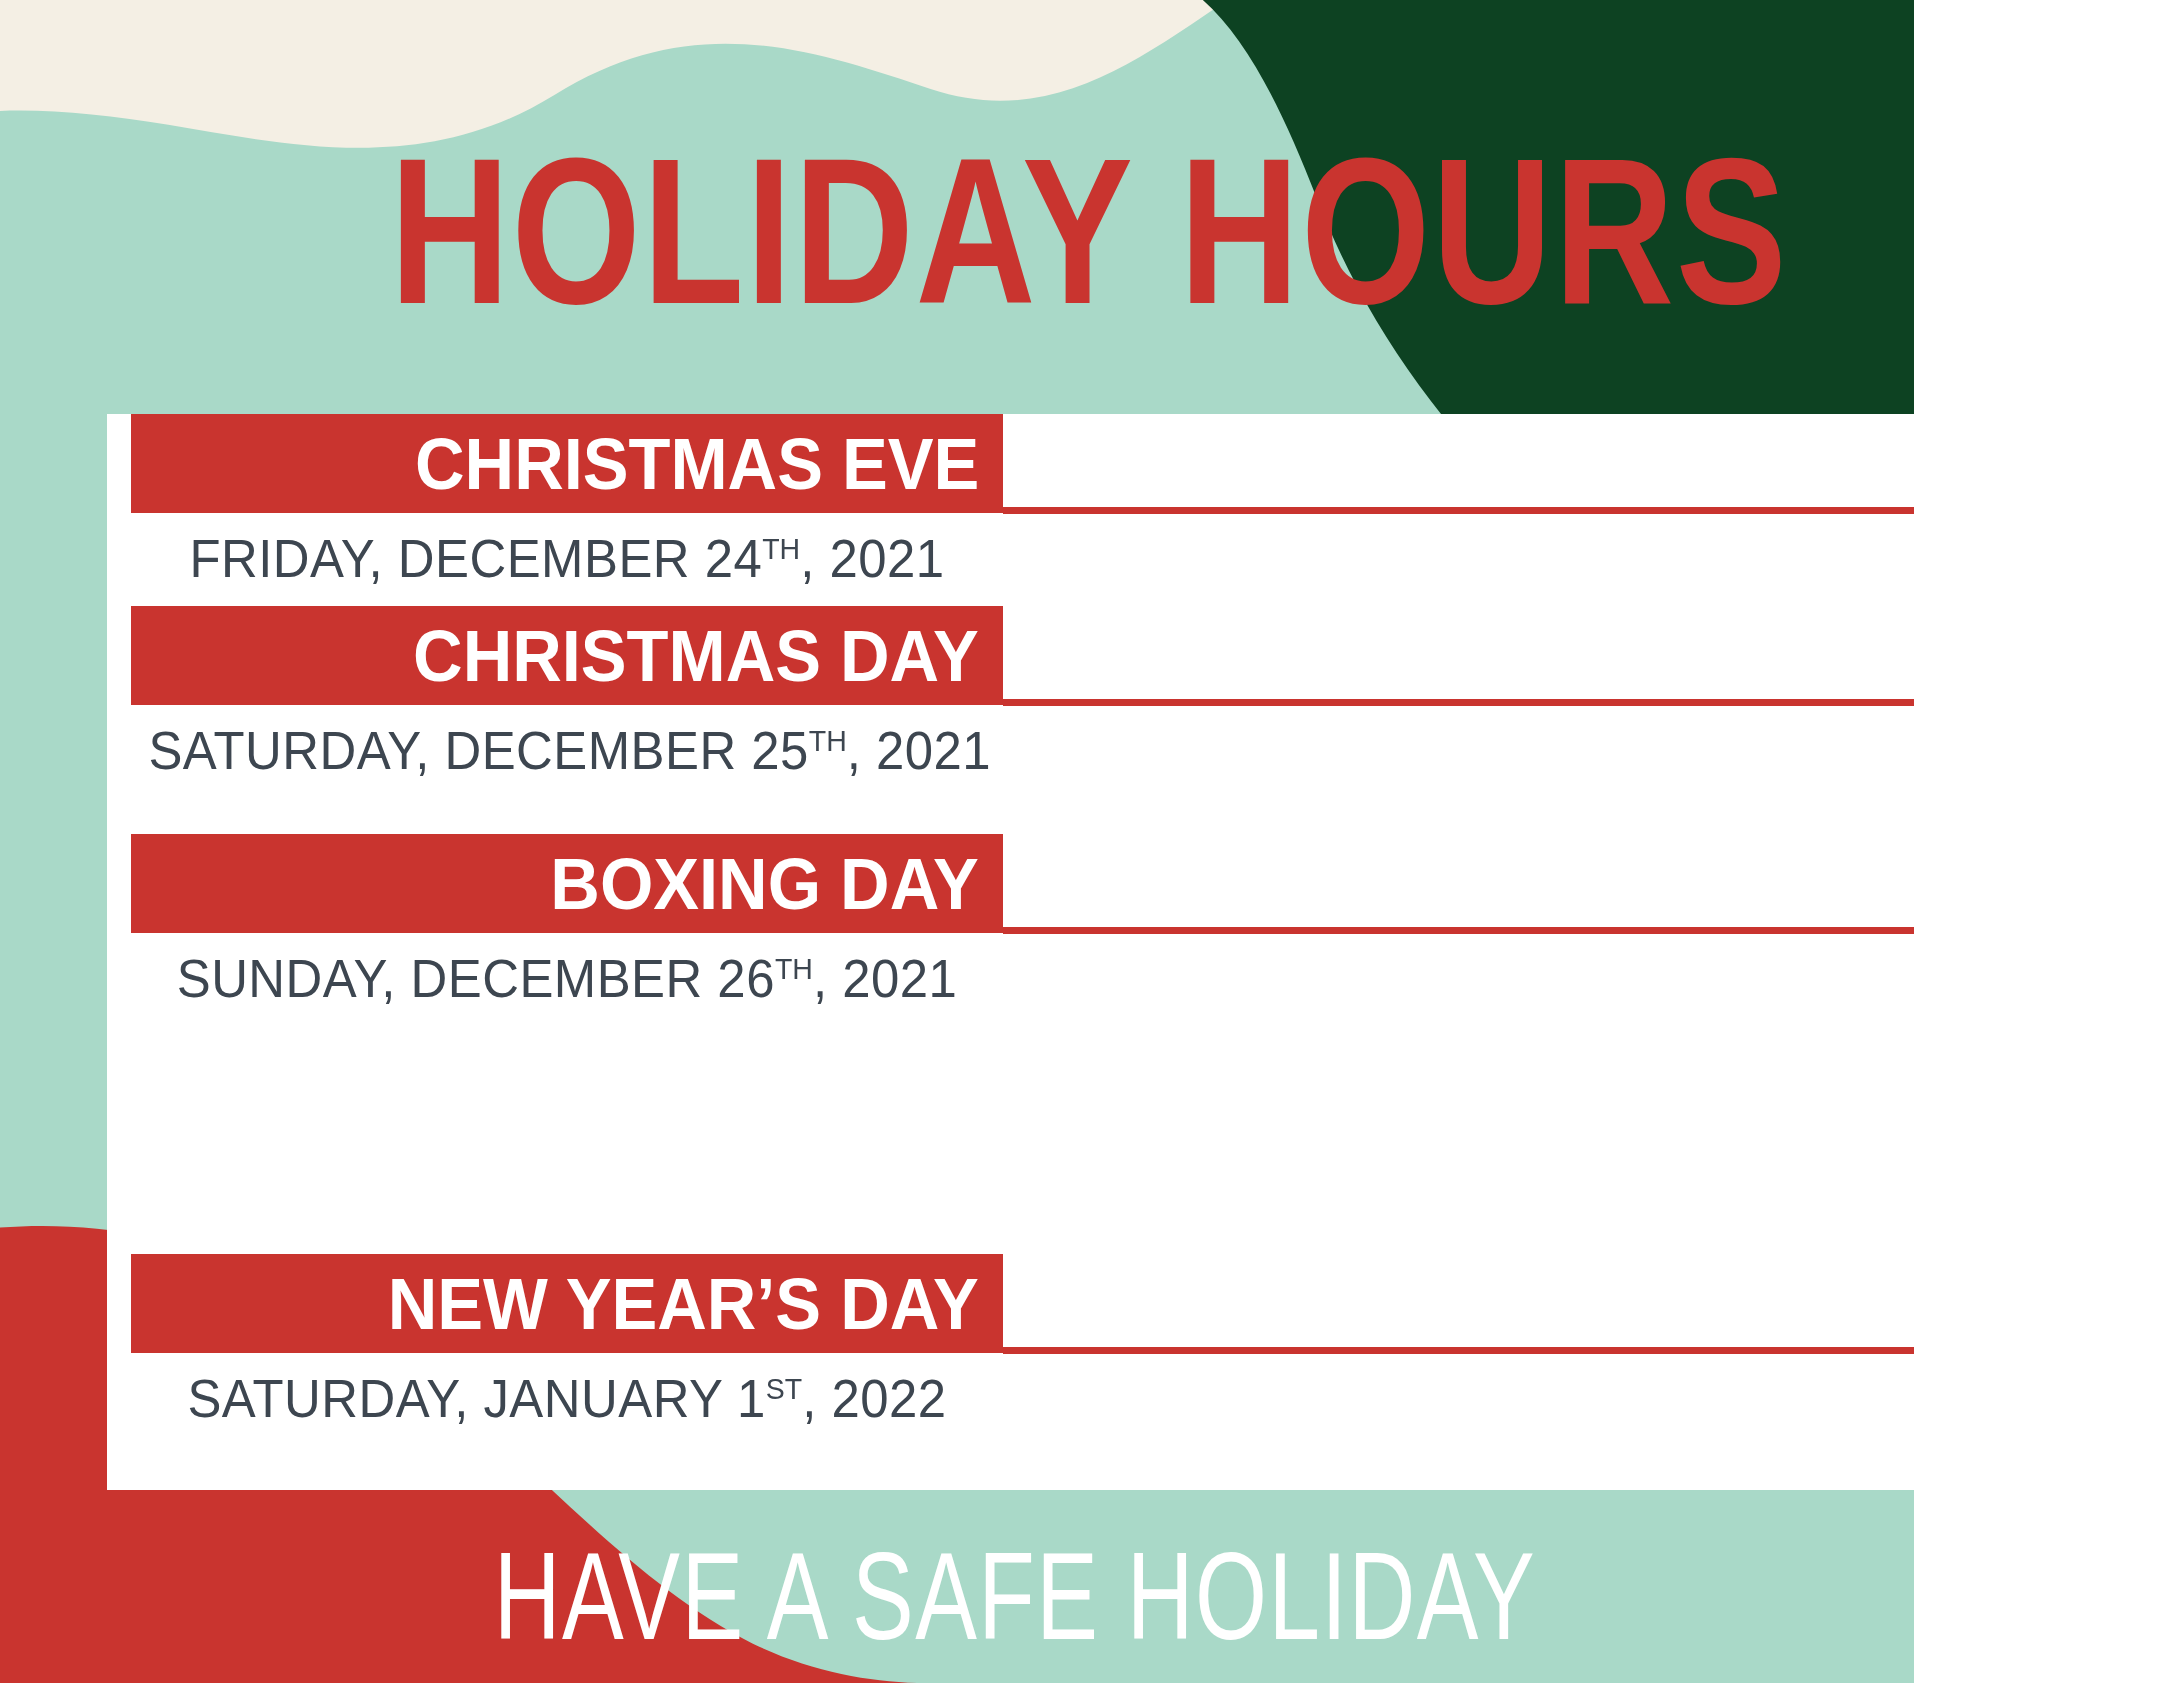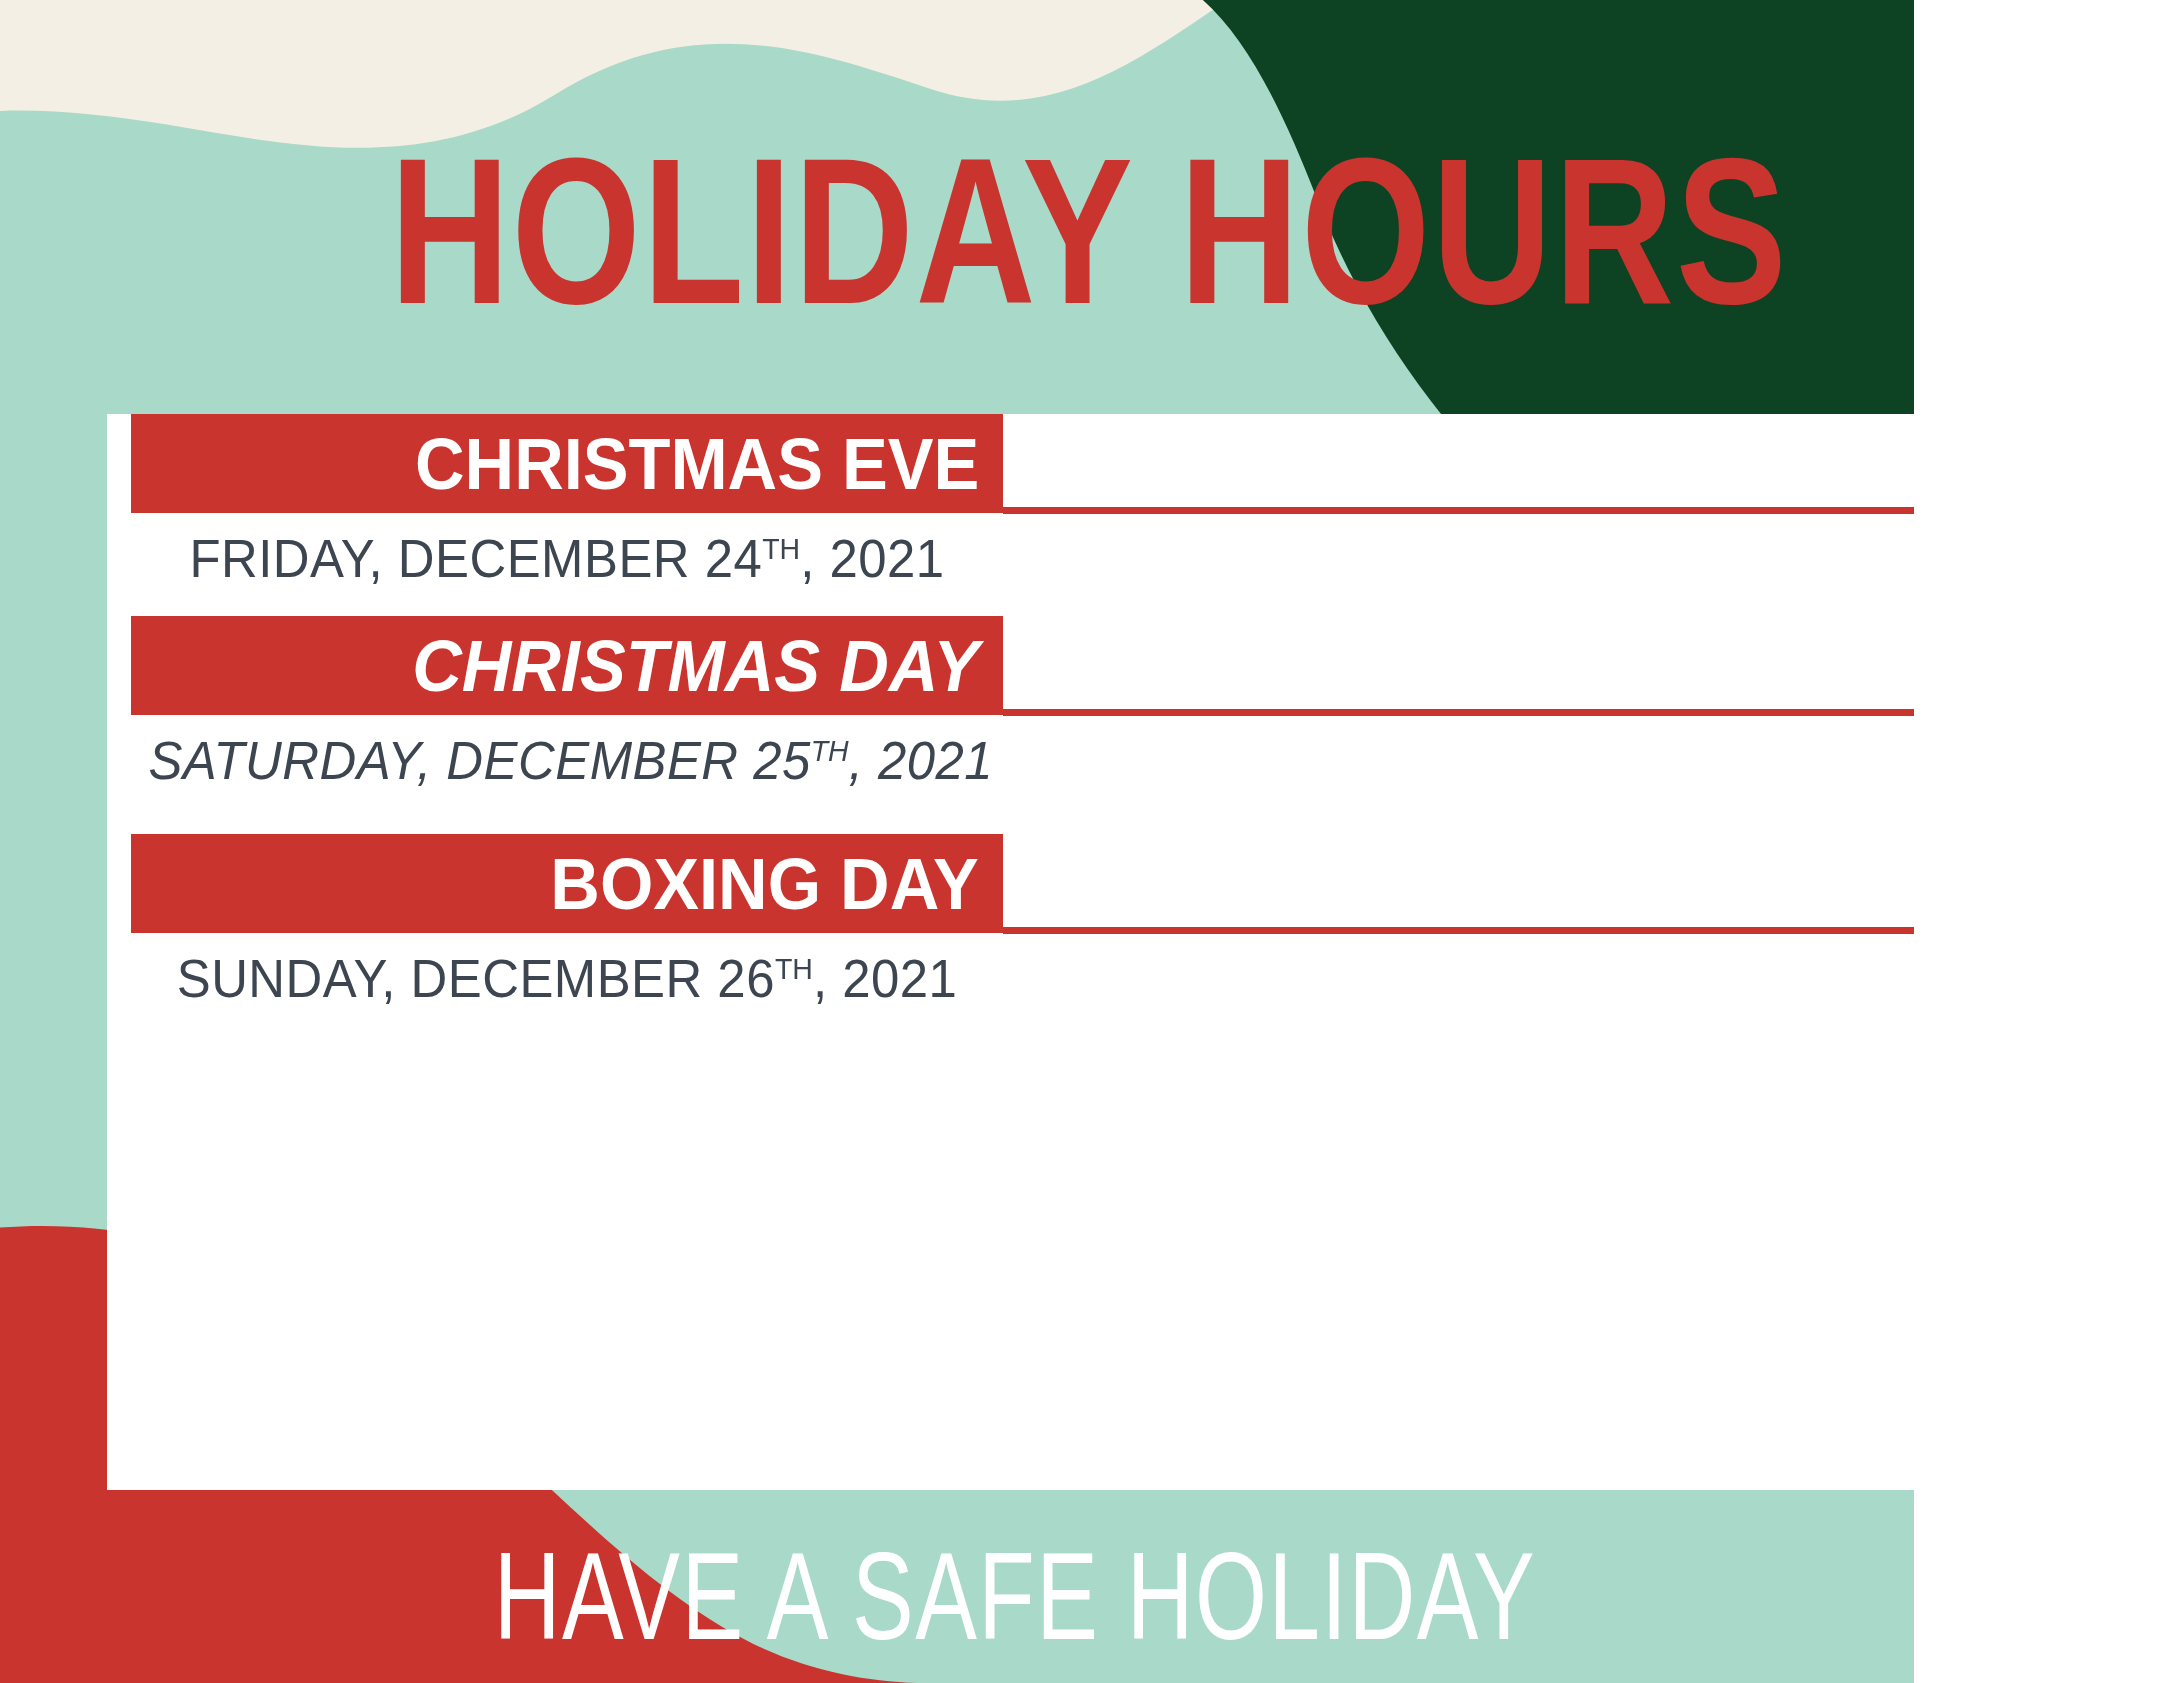--- a/index.html
+++ b/index.html
@@ -164,37 +164,44 @@
   <div id="hours-card">
 
     <div class="hours-row" style="top:0px;">
       <div class="banner">
         <span class="banner-label">CHRISTMAS EVE</span>
       </div>
       <div class="rule"></div>
       <div class="date-line"><span>FRIDAY, DECEMBER 24</span><sup>TH</sup><span>, 2021</span></div>
     </div>
 
-    <div class="hours-row" style="top:202px;font-style:italic;">
+    <div class="hours-row" style="top:192px;">
       <div class="banner">
         <span class="banner-label">CHRISTMAS DAY</span>
       </div>
       <div class="rule"></div>
       <div class="date-line"><span>SATURDAY, DECEMBER 25</span><sup>TH</sup><span>, 2021</span></div>
     </div>
 
     <div class="hours-row" style="top:420px;text-decoration:underline;">
       <div class="banner">
         <span class="banner-label">BOXING DAY</span>
       </div>
       <div class="rule"></div>
       <div class="date-line"><span>SUNDAY, DECEMBER 26</span><sup>TH</sup><span>, 2021</span></div>
     </div>
 
 
+    <div class="hours-row" style="top:840px;">
+      <div class="banner">
+        <span class="banner-label">NEW YEAR’S DAY</span>
+      </div>
+      <div class="rule"></div>
+      <div class="date-line"><span>SATURDAY, JANUARY 1</span><sup>ST</sup><span>, 2022</span></div>
+    </div>
 
   </div>
 
   <div id="footer-message">HAVE A SAFE HOLIDAY</div>
 
   <svg id="tree-icon" viewBox="0 0 250 310">
     <path fill="#0d4222" d="
       M 125 4
       C 133 4 139 9 143 17
       L 188 96

